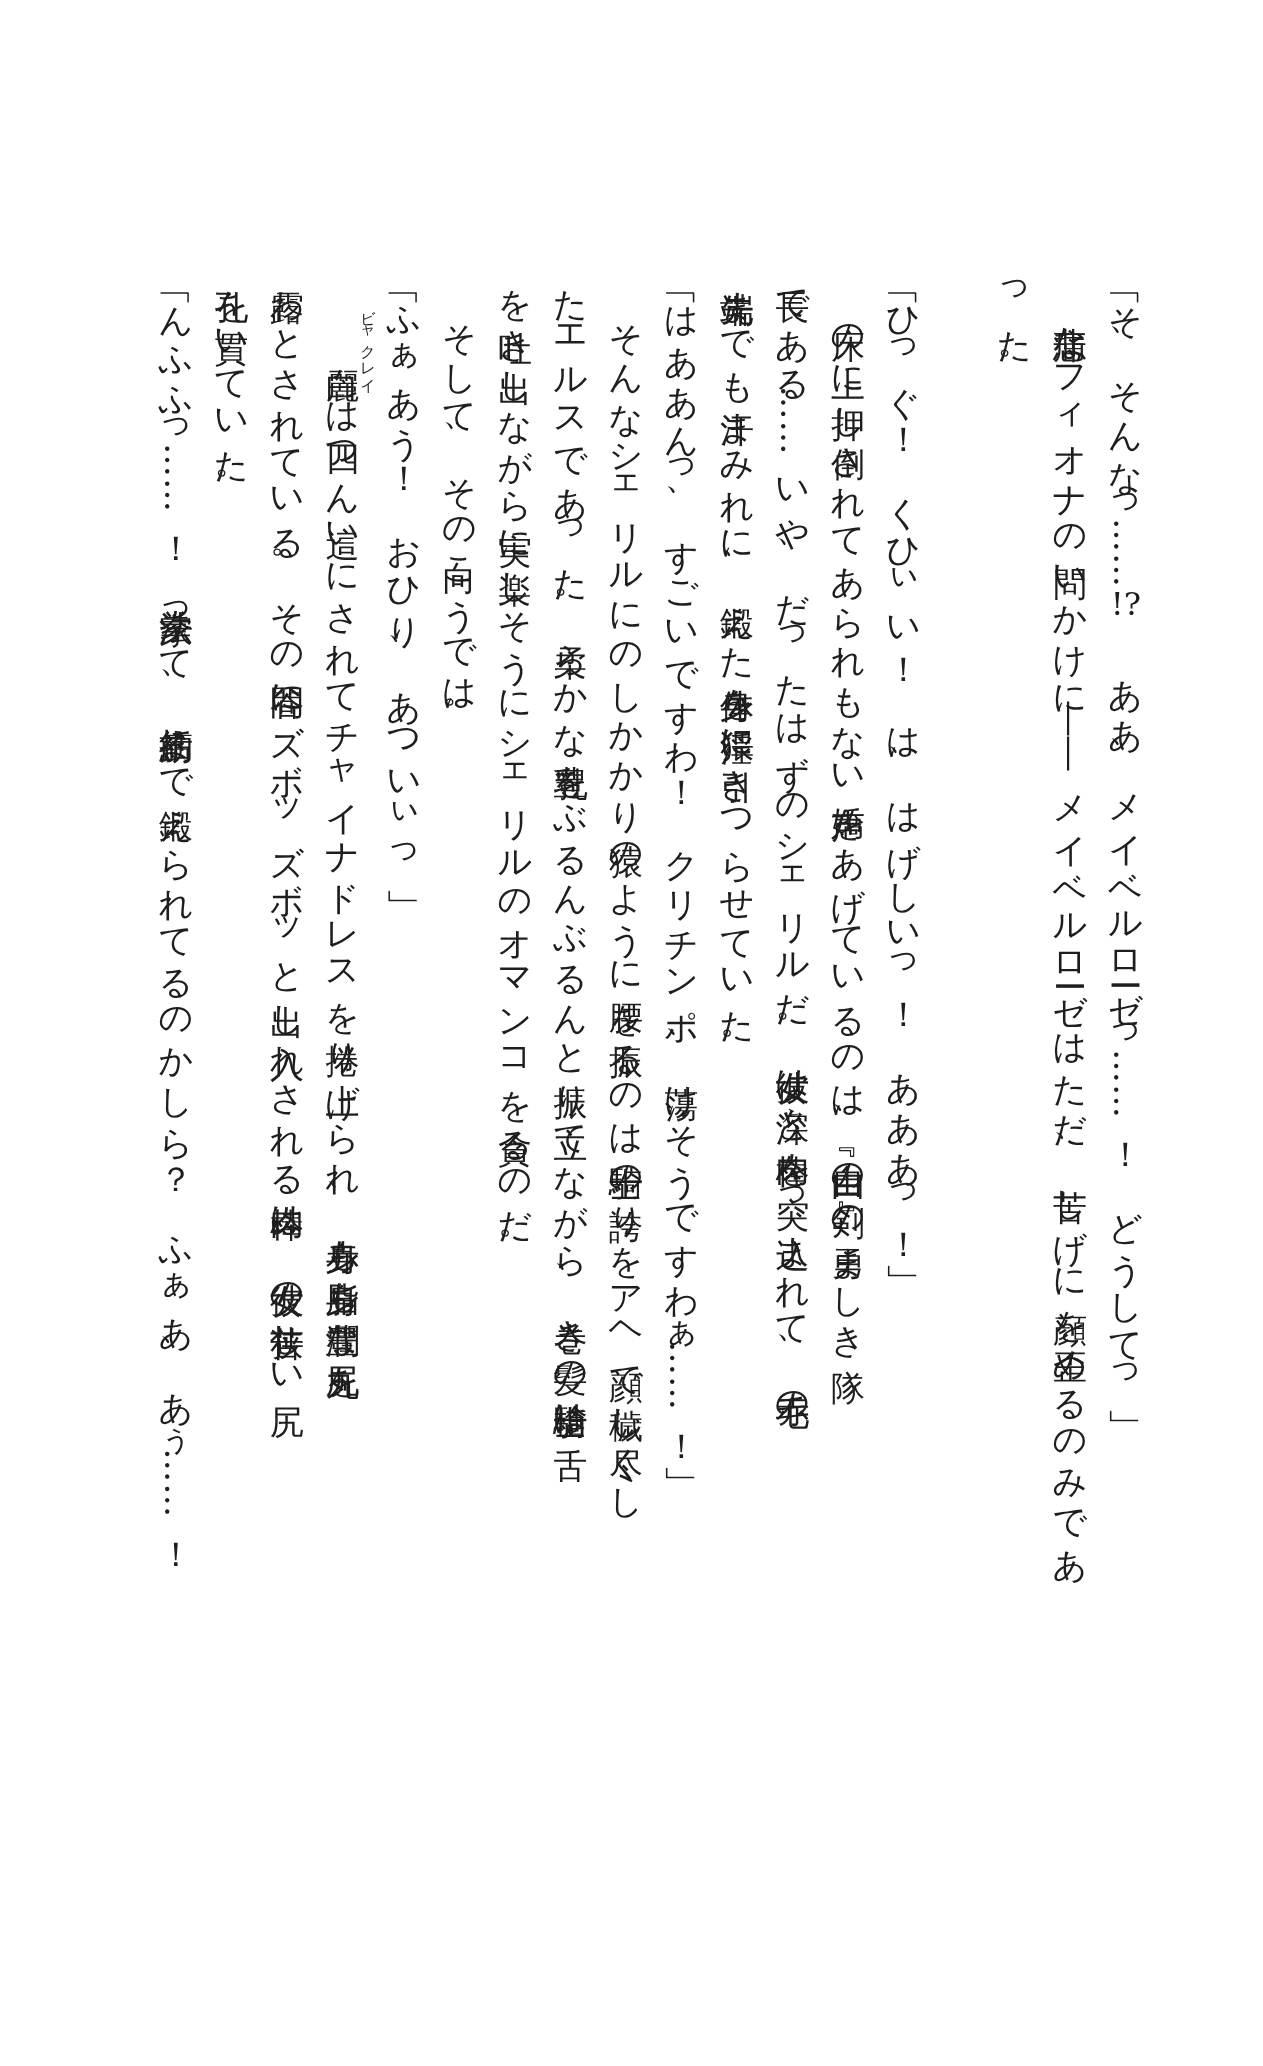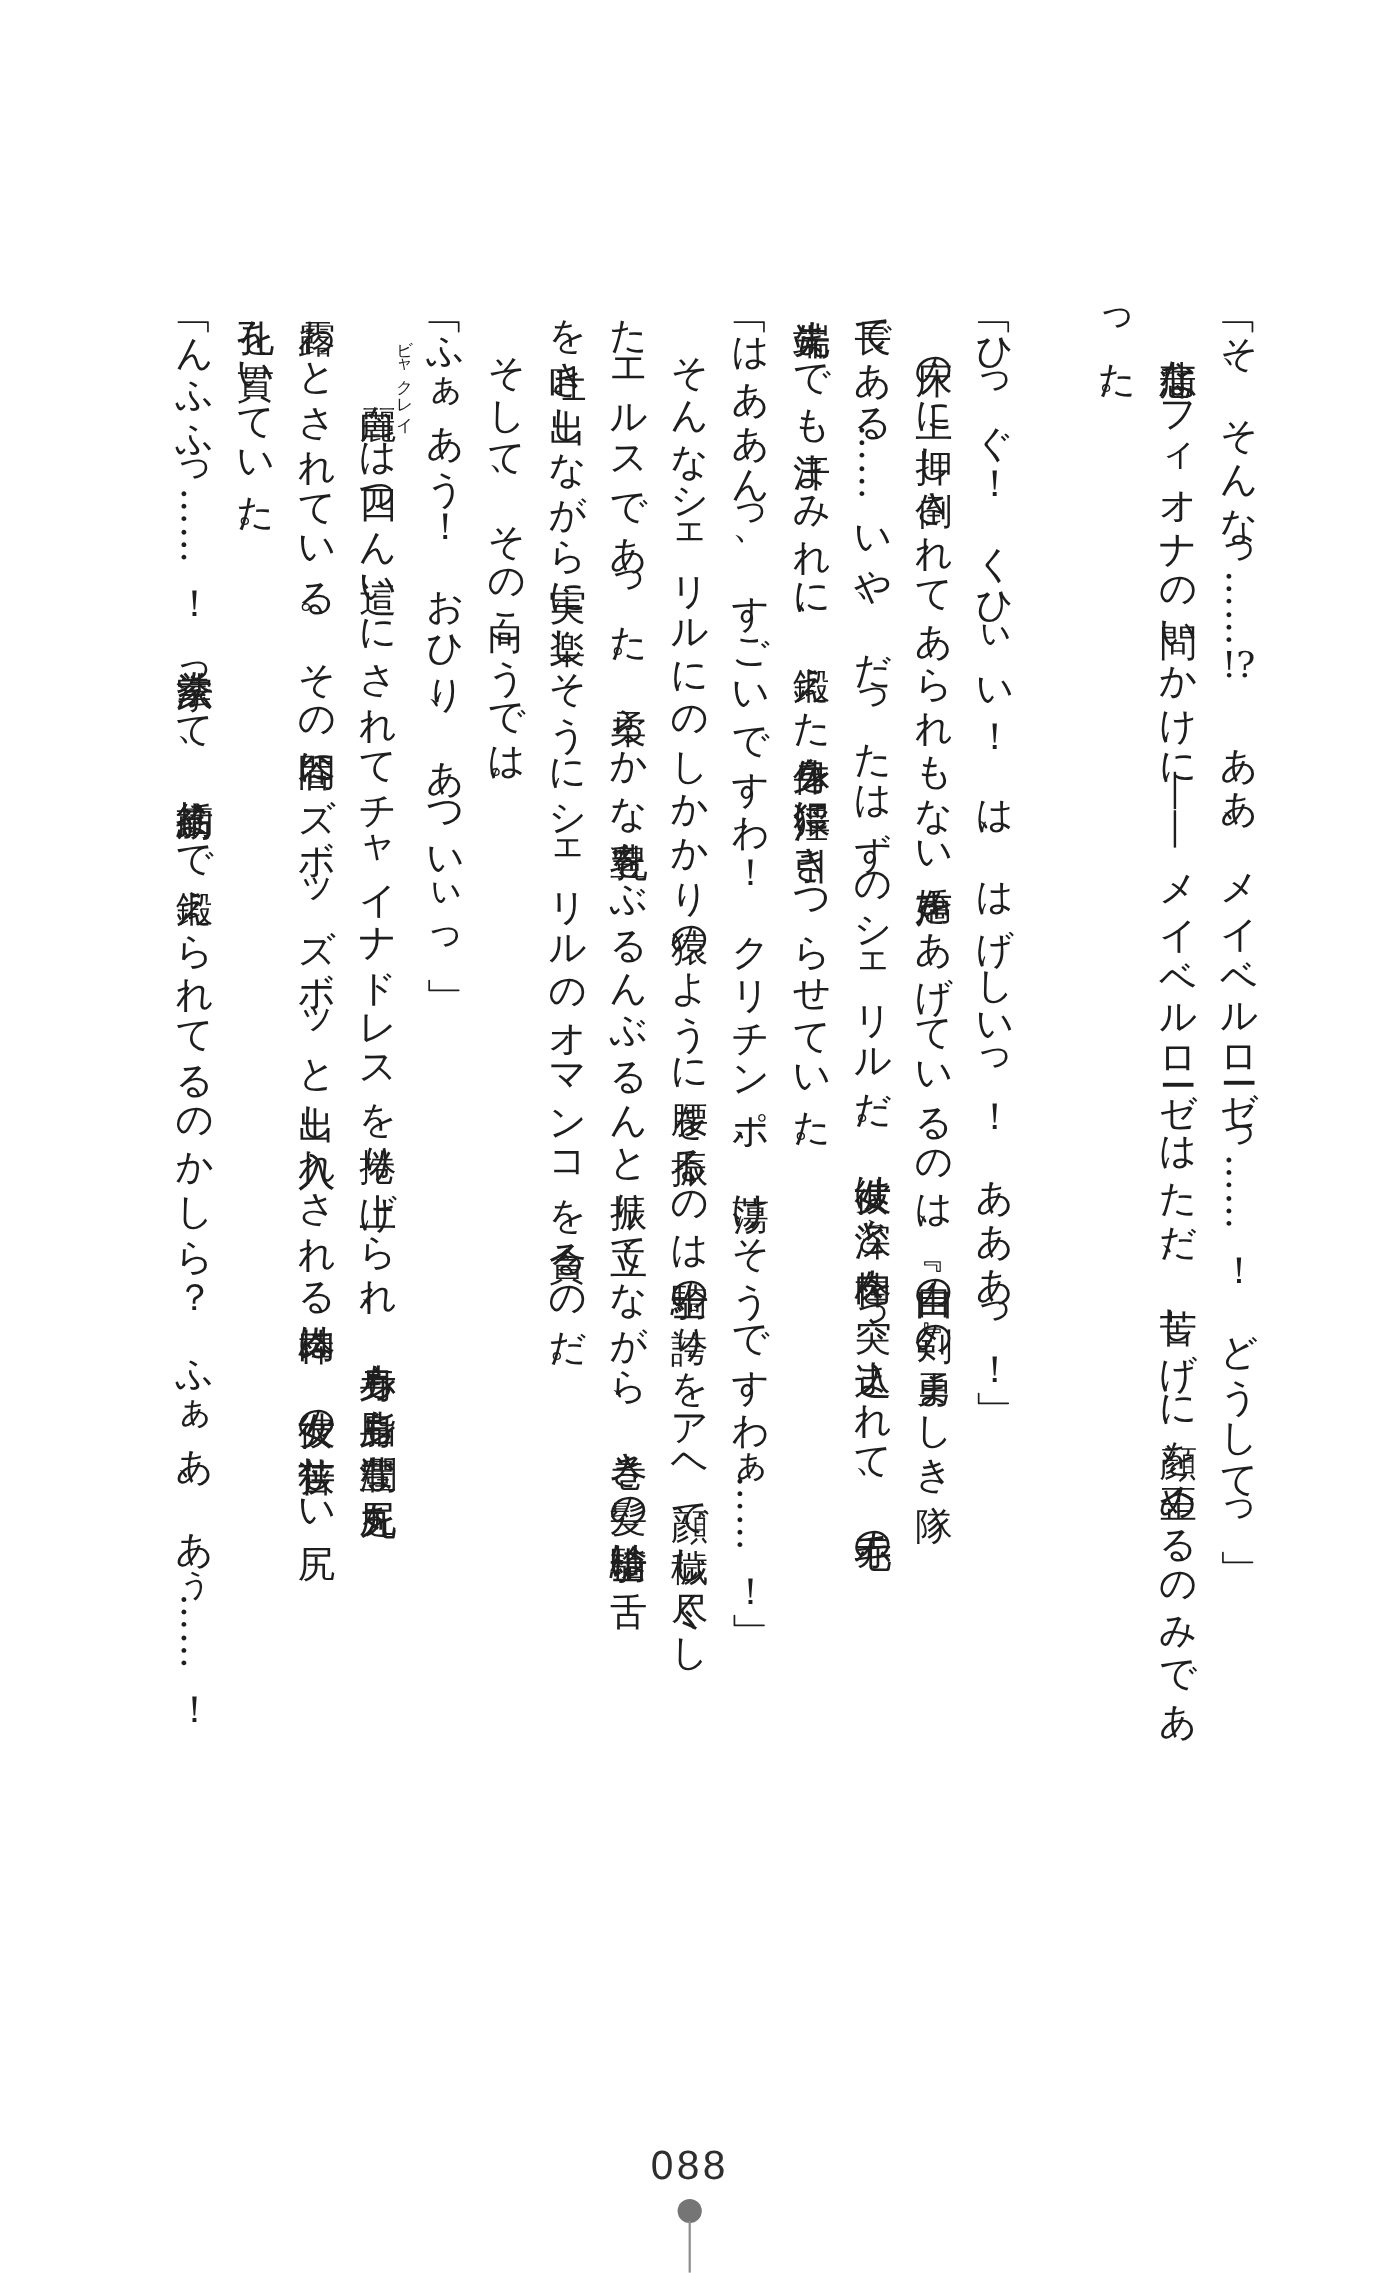--- a/index.html
+++ b/index.html
@@ -110,19 +110,14 @@
       <p class="col indent-none">たエルスであった。柔らかな豊乳をぶるんぶるんと振り立てながら、巻き髪の槍騎士は舌</p>
       <p class="col indent-none">を吐き出しながら実に楽しそうにシェリルのオマンコを貪るのだ。</p>
       <p class="col indent-full">そして、その向こうでは。</p>
       <p class="col indent-half">「ふぁあう！　おひり、あついぃっ」</p>
       <p class="col indent-full"><ruby>白麗<rt>ビャクレイ</rt></ruby>は四つん這いにされてチャイナドレスを捲り上げられ、赤身も脂身も豊潤な丸尻を</p>
       <p class="col indent-none">露わとされている。その谷間にズボッズボッと出し入れされる肉棒は、彼女の狭苦しい尻</p>
       <p class="col indent-none">孔を貫いていた。</p>
       <p class="col indent-half">「んふふっ……！　拳法家って、括約筋まで鍛えられてるのかしら？　ふぁあ、あぅ……！</p>
     </div>
 
-  <div id="footer">
-    <div id="page-number">088</div>
-    <div id="bookmark-dot"></div>
-    <div id="bookmark-line"></div>
-  </div>
 
 </div>
 
 </body></html>

